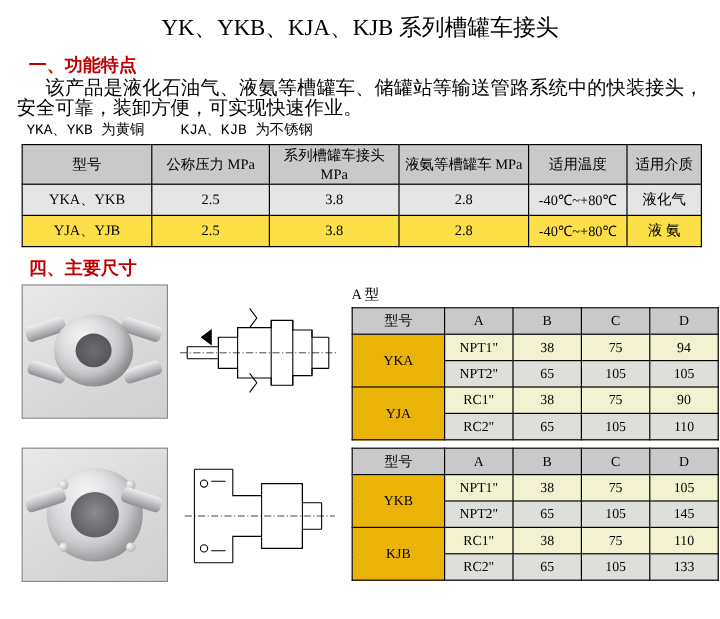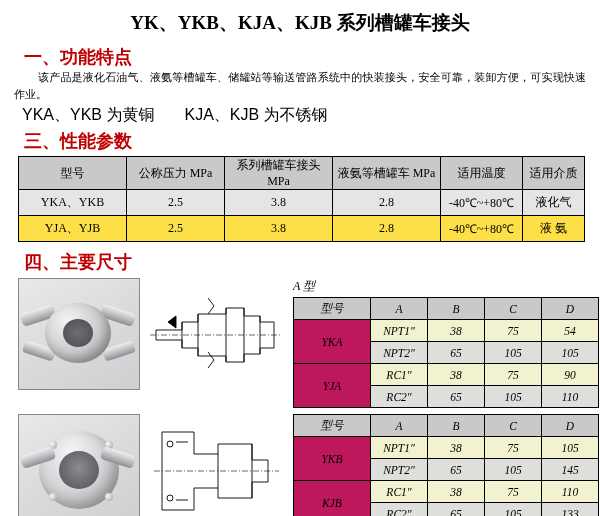--- a/index.html
+++ b/index.html
@@ -18,45 +18,45 @@
   .page {
     width: 600px;
     height: 516px;
     position: relative;
     box-sizing: border-box;
     padding: 0 10px;
   }
   .title {
     text-align: center;
     font-family: "Liberation Serif", serif;
-    font-weight: bold;
+    font-weight: normal;
     font-size: 19px;
     letter-spacing: 0px;
     padding-top: 10px;
     padding-bottom: 6px;
     color: #000;
   }
   .section-head {
     color: #c00000;
     font-weight: bold;
-    font-size: 18px;
+    font-size: 15px;
     font-family: "Liberation Serif", serif;
     margin: 3px 0 1px 14px;
   }
   .para {
-    font-size: 11px;
-    font-family: Liberation Mono, monospace;
+    font-size: 16px;
+    font-family: Liberation Sans, sans-serif;
     line-height: 17px;
     margin: 0 4px 0 4px;
     text-indent: 24px;
     text-align: justify;
   }
   .mat-line {
-    font-size: 16px;
-    font-family: Liberation Sans, sans-serif;
+    font-size: 12px;
+    font-family: Liberation Mono, monospace;
     margin: 1px 0 1px 12px;
   }
   .mat-line span.gap {
     display: inline-block;
     width: 30px;
   }
 
   
   table.perf {
     border-collapse: collapse;
@@ -86,21 +86,20 @@
   
   .dim-area {
     position: relative;
     margin-top: 4px;
   }
   .row-block {
     display: flex;
     align-items: flex-start;
     margin-left: 8px;
     margin-bottom: 6px;
-    font-style: italic;
   }
   .photo {
     width: 120px;
     height: 110px;
     border: 1px solid #888;
     background: linear-gradient(150deg, #e9e9ea 0%, #dcdcdd 45%, #cfcfd1 100%);
     position: relative;
     overflow: hidden;
     flex: 0 0 auto;
   }
@@ -132,21 +131,21 @@
     border: 1px solid #000;
     text-align: center;
     height: 21px;
     padding: 0;
   }
   table.dim thead th {
     background: #c9c9c9;
     font-weight: normal;
   }
   table.dim td.model {
-    background: #be185d;
+    background: #eab308;
   }
   table.dim td.val {
     background: #f2f2d0;
   }
   table.dim tr.shade td.val {
     background: #dededa;
   }
   .coupler-body {
     position: absolute;
     left: 26px; top: 24px;
@@ -202,21 +201,20 @@
 
   <div class="title">YK、YKB、KJA、KJB 系列槽罐车接头</div>
 
   <div class="section-head">一、功能特点</div>
   <div class="para">该产品是液化石油气、液氨等槽罐车、储罐站等输送管路系统中的快装接头，安全可靠，装卸方便，可实现快速作业。</div>
 
   <div class="mat-line">
     <span>YKA、YKB 为黄铜</span><span class="gap"></span><span>KJA、KJB 为不锈钢</span>
   </div>
 
-  <div class="section-head">三、性能参数</div>
 
   <table class="perf">
     <colgroup>
       <col style="width:108px">
       <col style="width:98px">
       <col style="width:108px">
       <col style="width:108px">
       <col style="width:82px">
       <col style="width:62px">
     </colgroup>
@@ -305,21 +303,21 @@
               <th>C</th>
               <th>D</th>
             </tr>
           </thead>
           <tbody>
             <tr>
               <td class="model" rowspan="2">YKA</td>
               <td class="val">NPT1"</td>
               <td class="val">38</td>
               <td class="val">75</td>
-              <td class="val">54</td>
+              <td class="val">94</td>
             </tr>
             <tr class="shade">
               <td class="val">NPT2"</td>
               <td class="val">65</td>
               <td class="val">105</td>
               <td class="val">105</td>
             </tr>
             <tr>
               <td class="model" rowspan="2">YJA</td>
               <td class="val">RC1"</td>

